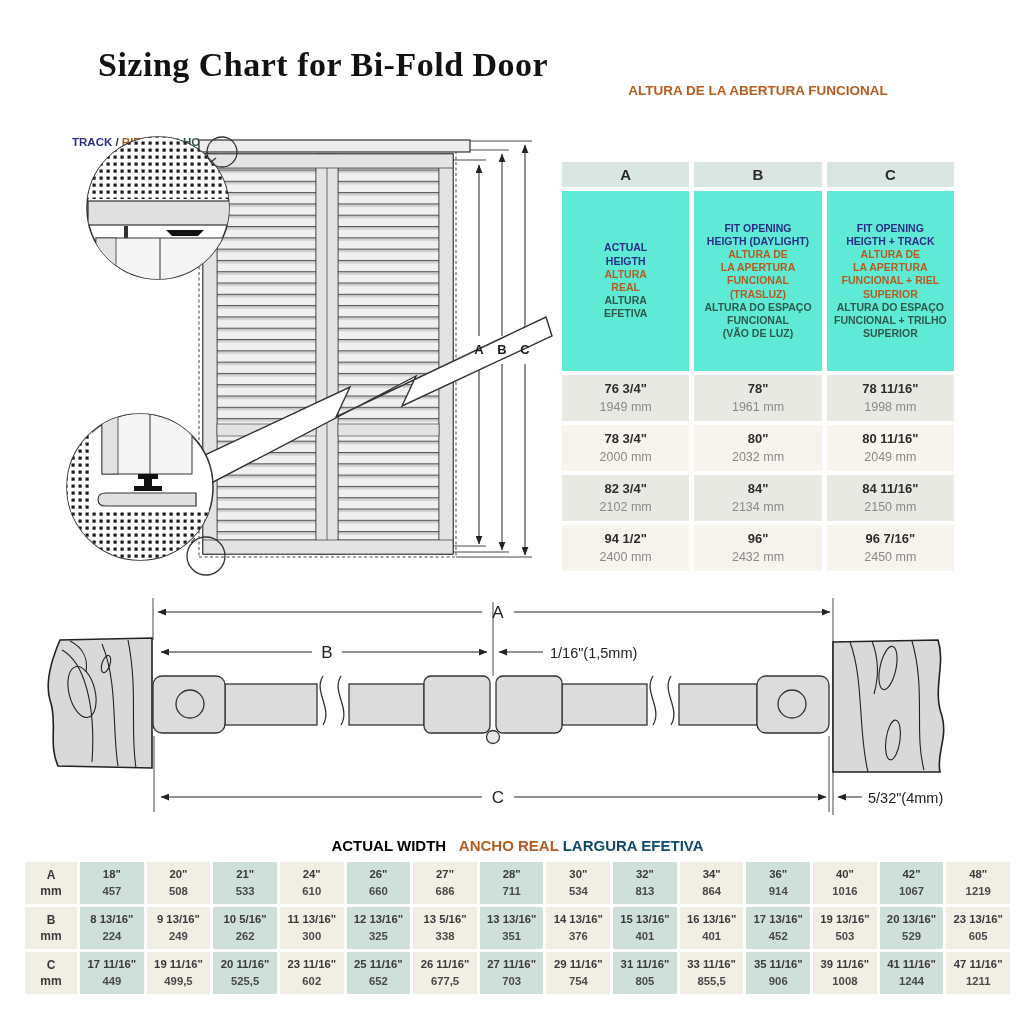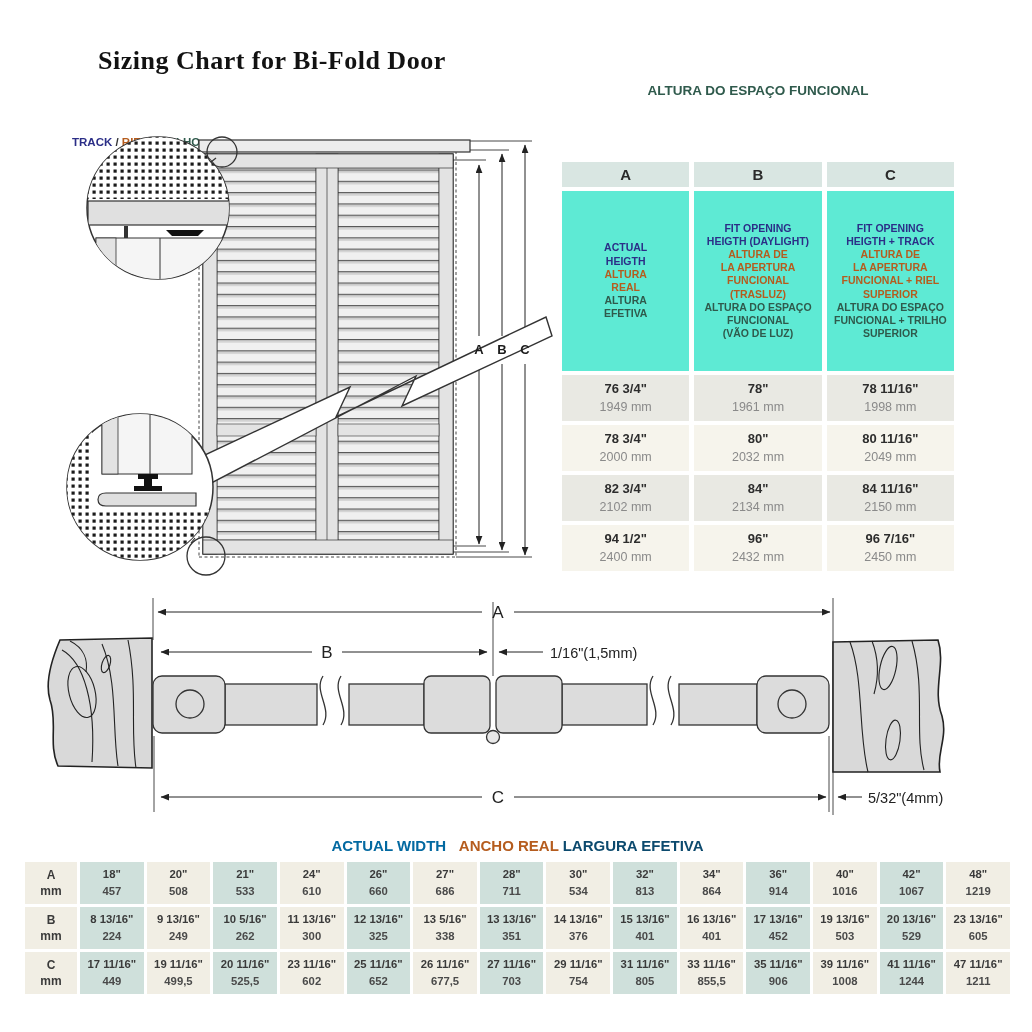--- a/index.html
+++ b/index.html
@@ -4,21 +4,21 @@
 <style>
   html,body{margin:0;padding:0;}
   body{
     width:1032px;height:1032px;position:relative;background:#ffffff;
     font-family:"Liberation Sans",sans-serif;overflow:hidden;color:#222;
   }
   .abs{position:absolute;}
   
   .page-title{
     left:98px;top:46px;font-family:"Liberation Serif",serif;
-    font-weight:bold;font-size:26px;color:#121212;letter-spacing:.5px;
+    font-weight:bold;font-size:34px;color:#121212;letter-spacing:.5px;
   }
   
   .h-heading{left:562px;top:82px;width:392px;text-align:center;font-weight:bold;line-height:1.3;}
   .h-heading .l1{font-size:15px;color:#2b2e87;}
   .h-heading .l2{font-size:13.5px;color:#b55c1e;}
   .h-heading .l3{font-size:13.5px;color:#2f5a4c;}
   
   .h-table{
     left:562px;top:162px;width:392px;display:grid;
     grid-template-columns:repeat(3,1fr);
@@ -33,21 +33,21 @@
   .dc .en{color:#2b2e87;}
   .dc .es{color:#b55c1e;}
   .dc .pt{color:#2f5a4c;}
   .vc{display:flex;flex-direction:column;align-items:center;justify-content:center;line-height:1.45;}
   .vc .in{font-weight:bold;font-size:13px;color:#2d2d2d;}
   .vc .mm{font-size:12.5px;color:#8a8a8a;}
   .rg{background:#e9e9e3;}
   .rc{background:#f6f4ec;}
   
   .w-heading{left:25px;top:837px;width:985px;text-align:center;font-weight:bold;font-size:15px;}
-  .w-heading .p1{color:#0369a1;margin-right:9px;margin-top:47px;}
+  .w-heading .p1{color:#000000;margin-right:9px;margin-top:47px;}
   .w-heading .p2{color:#b55c1e;}
   .w-heading .p3{color:#0c4a6e;}
   
   .w-table{
     left:25px;top:862px;width:985px;display:grid;
     grid-template-columns:52px repeat(14,1fr);
     grid-template-rows:42px 42px 42px;gap:3px;
   }
   .wl{background:#f1eee4;display:flex;flex-direction:column;align-items:center;justify-content:center;
       font-size:12px;font-weight:bold;color:#3a3a3a;line-height:1.35;}
@@ -165,21 +165,21 @@
       <rect x="134" y="486" width="28" height="5" fill="#111"></rect>
       <path d="M106,493 h90 v13 h-90 q-8,0 -8,-6.5 q0,-6.5 8,-6.5 z" fill="#e0e0e0" stroke="#333" stroke-width="1.2"></path>
       <rect x="64" y="510" width="156" height="58" fill="url(#dots)"></rect>
     </g>
     <circle cx="206" cy="556" r="19" fill="none" stroke="#333" stroke-width="1.3"></circle>
     <line x1="195" y1="538" x2="191" y2="543" stroke="#333" stroke-width="1.2"></line>
   </g>
 </svg>
 
 <div class="abs h-heading">
-  <div class="l3">ALTURA DO ESPAÇO FUNCIONAL</div>
+  <div class="l2">ALTURA DE LA ABERTURA FUNCIONAL</div>
 </div>
 
 <div class="abs h-table">
   <div class="hc">A</div>
   <div class="hc">B</div>
   <div class="hc">C</div>
 
   <div class="dc">
     <span class="en">ACTUAL
 HEIGTH</span>

